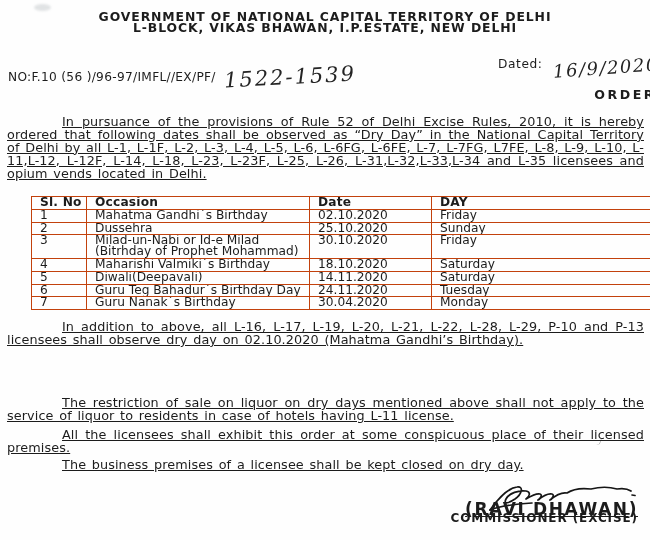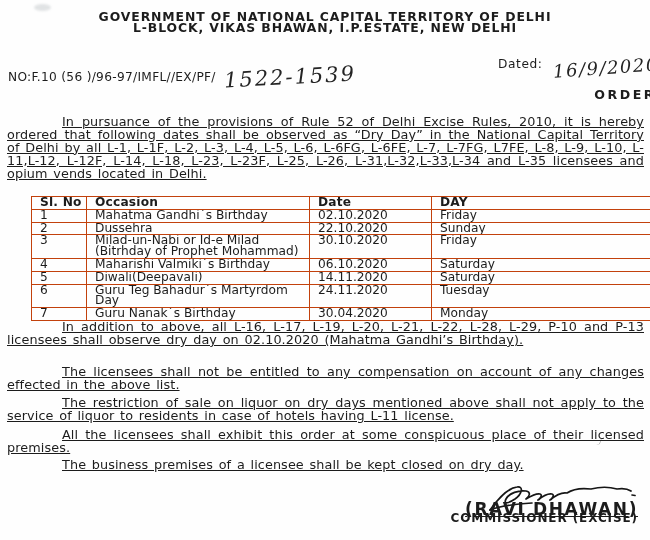--- a/index.html
+++ b/index.html
@@ -114,58 +114,57 @@
     <tbody>
         <tr>
           <td class="col-sl">1</td>
           <td class="col-occasion">Mahatma Gandhi`s Birthday</td>
           <td class="col-date">02.10.2020</td>
           <td class="col-day">Friday</td>
         </tr>
         <tr>
           <td class="col-sl">2</td>
           <td class="col-occasion">Dussehra</td>
-          <td class="col-date">22.10.2020</td>
+          <td class="col-date">25.10.2020</td>
           <td class="col-day">Sunday</td>
         </tr>
         <tr>
           <td class="col-sl">3</td>
           <td class="col-occasion">Milad-un-Nabi or Id-e Milad (Bitrhday of Prophet Mohammad)</td>
           <td class="col-date">30.10.2020</td>
           <td class="col-day">Friday</td>
         </tr>
         <tr>
           <td class="col-sl">4</td>
           <td class="col-occasion">Maharishi Valmiki`s Birthday</td>
-          <td class="col-date">06.10.2020</td>
+          <td class="col-date">18.10.2020</td>
           <td class="col-day">Saturday</td>
         </tr>
         <tr>
           <td class="col-sl">5</td>
           <td class="col-occasion">Diwali(Deepavali)</td>
           <td class="col-date">14.11.2020</td>
           <td class="col-day">Saturday</td>
         </tr>
         <tr>
           <td class="col-sl">6</td>
-          <td class="col-occasion">Guru Teg Bahadur`s Martyrdom Day</td>
+          <td class="col-occasion">Guru Teg Bahadur`s Birthday Day</td>
           <td class="col-date">24.11.2020</td>
           <td class="col-day">Tuesday</td>
         </tr>
         <tr>
           <td class="col-sl">7</td>
           <td class="col-occasion">Guru Nanak`s Birthday</td>
           <td class="col-date">30.04.2020</td>
           <td class="col-day">Monday</td>
         </tr>
       </tbody>
   </table>
 
   <p class="para p-add">In addition to above, all L-16, L-17, L-19, L-20, L-21, L-22, L-28, L-29, P-10 and P-13 licensees shall observe dry day on 02.10.2020 (Mahatma Gandhi’s Birthday).</p>
-  <p class="para p-comp">The licensees shall not be entitled to any compensation on account of any changes effected in the above list.</p>
   <p class="para p-restr">The restriction of sale on liquor on dry days mentioned above shall not apply to the service of liquor to residents in case of hotels having L-11 license.</p>
   <p class="para p-closed">The business premises of a licensee shall be kept closed on dry day.</p>
   <p class="para p-exhibit">All the licensees shall exhibit this order at some conspicuous place of their licensed premises.</p>
 
   <div class="signature">
     <svg width="150" height="28" viewBox="0 0 150 28" fill="none" stroke="#161616" stroke-width="1.7" stroke-linecap="round" stroke-linejoin="round">
       <path d="M4,26 C11,16 22,4 31,3 C38,2 36,10 29,15 C23,19 17,21 20,15 C23,9 33,6 40,7 C45,8 44,12 40,15 C45,12 50,9 54,10 C57,11 54,15 52,16 C57,12 62,9 66,10 C69,11 66,15 64,16 C70,11 76,8 81,9 C87,5 97,4 105,5 C113,3 124,3 131,5 C137,4 142,5 145,7"></path>
       <path d="M4,26 C14,22 30,20 46,19"></path>
       <path d="M146,11 l3,0.5"></path>
     </svg>

